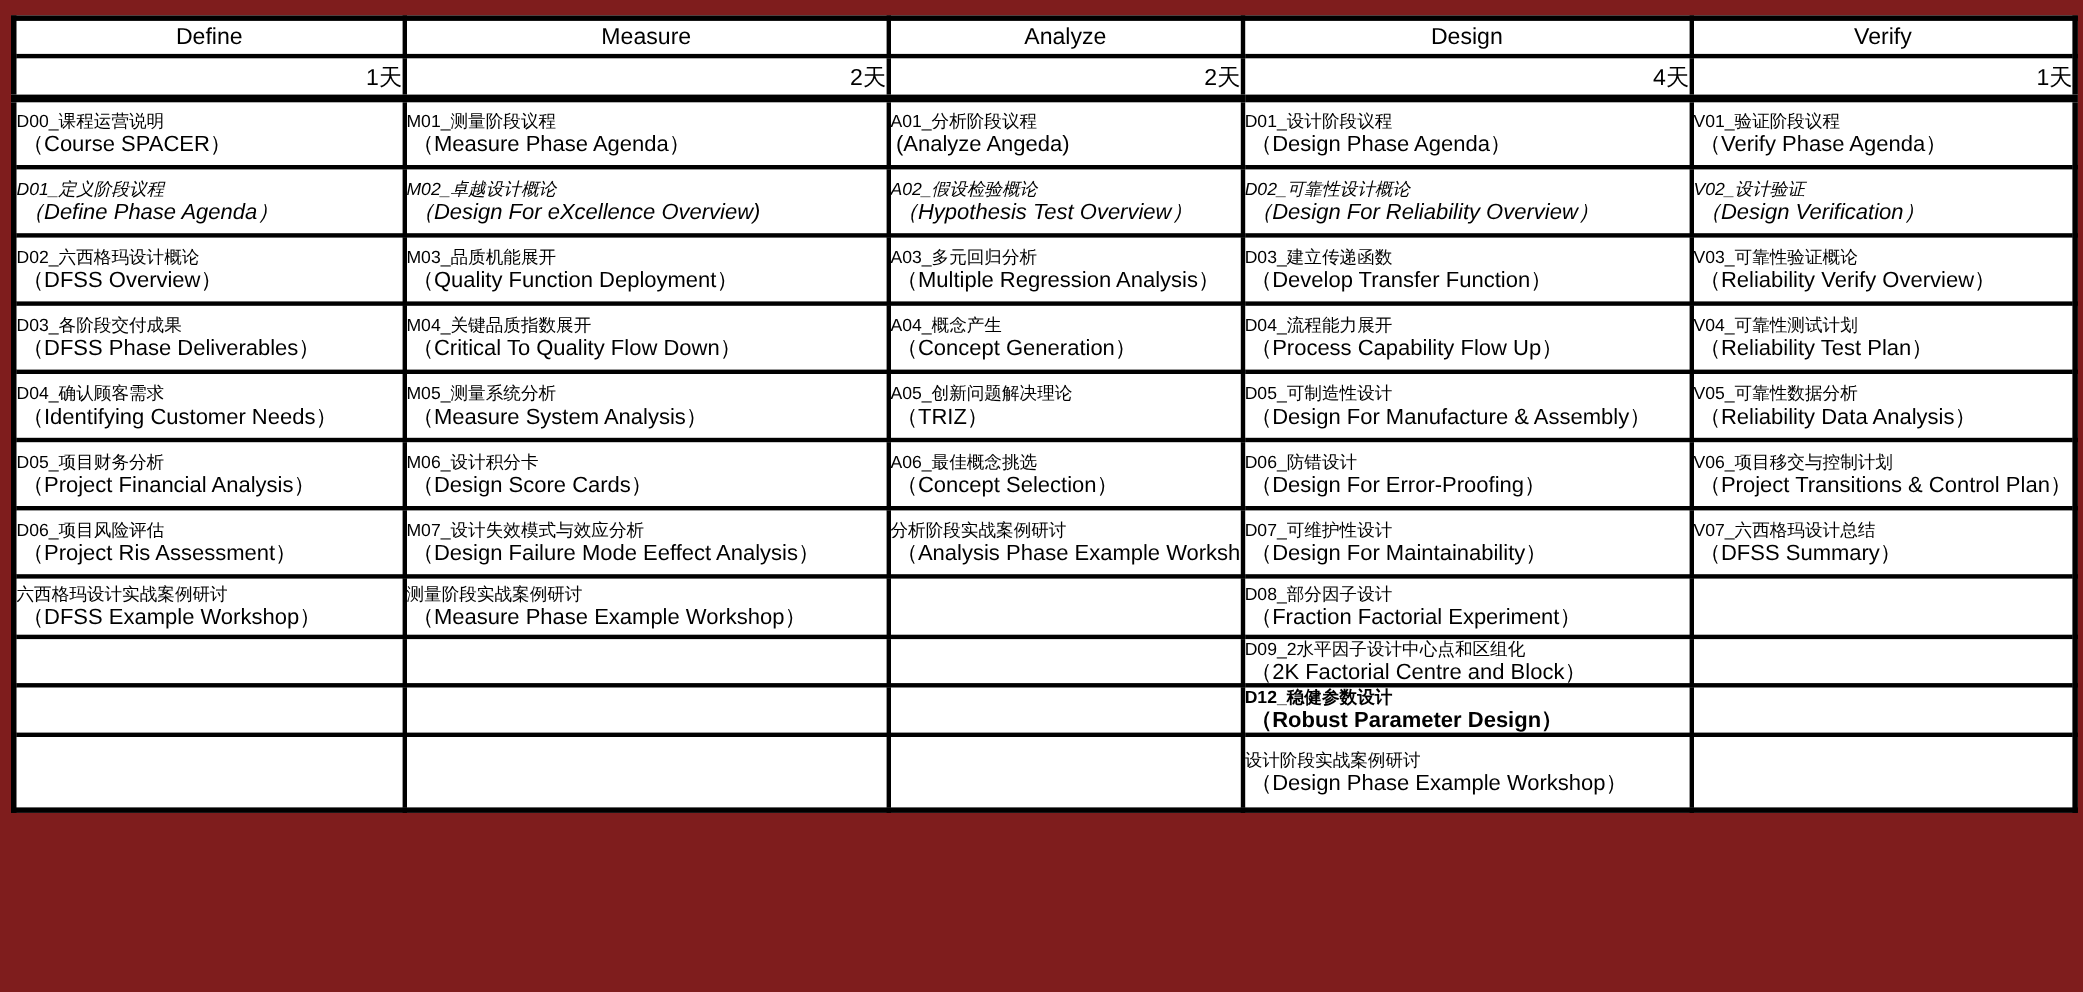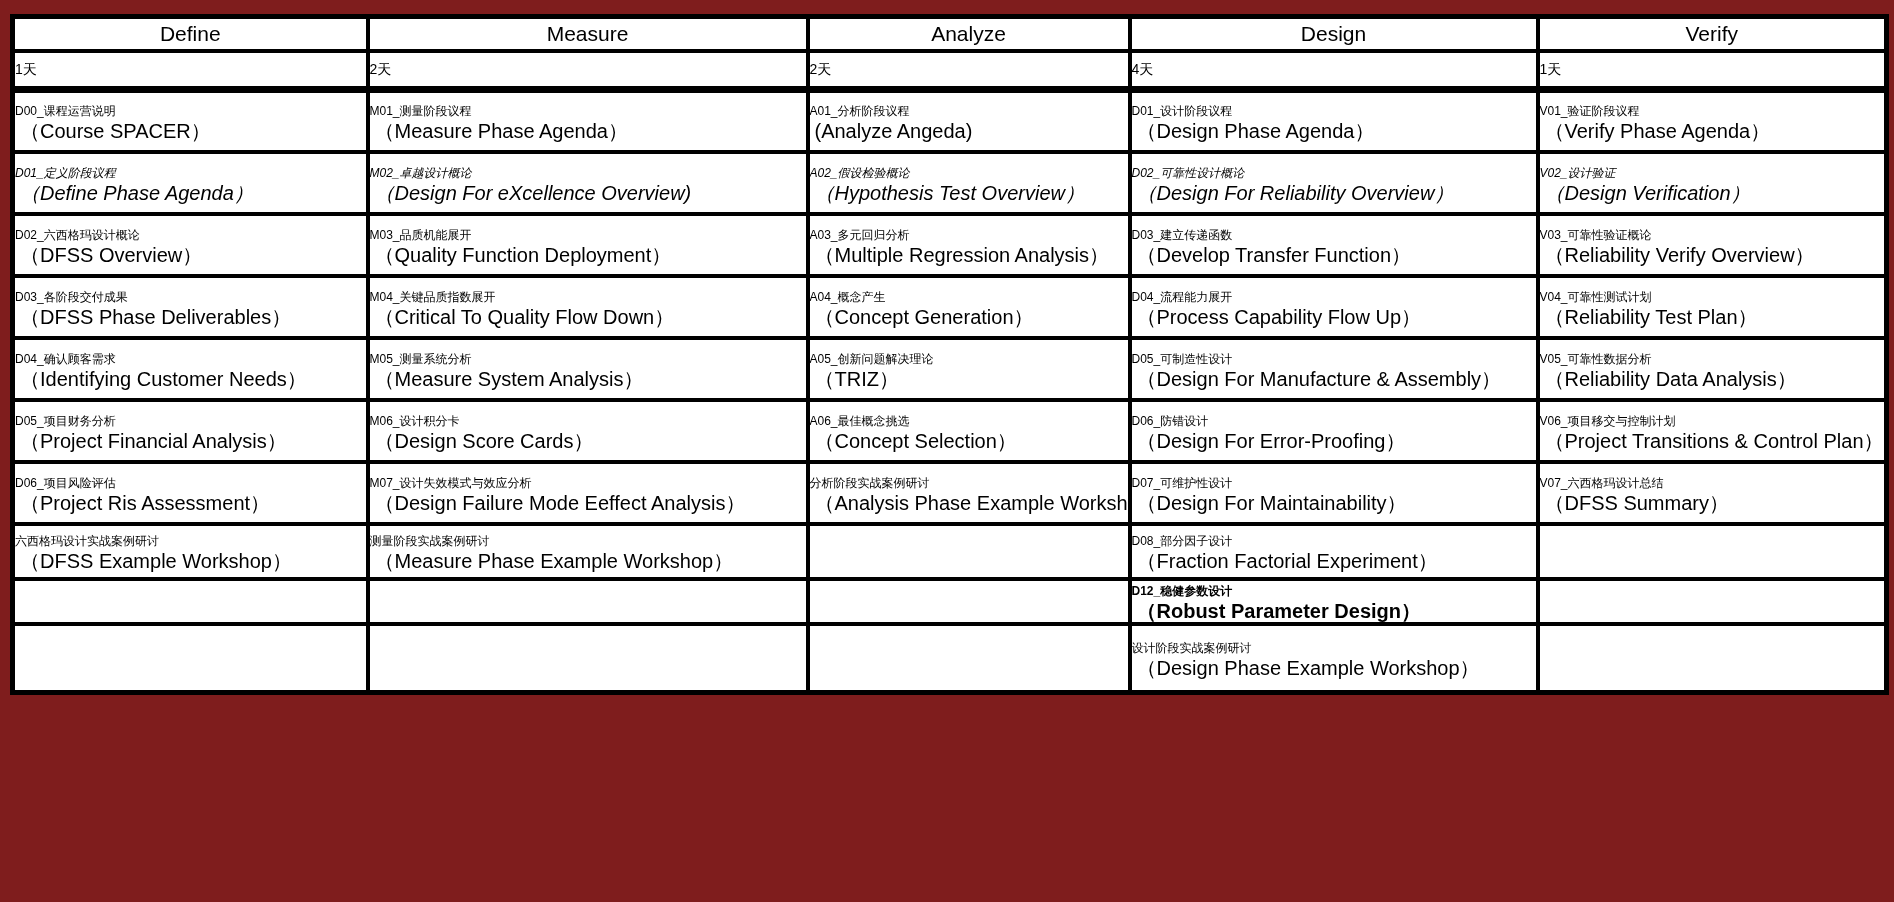--- a/index.html
+++ b/index.html
@@ -35,33 +35,33 @@
   }
   tr.phase-row th {
     height: 30px;
     font-size: 21px;
     font-weight: 400;
     text-align: center;
     vertical-align: middle;
   }
   tr.days-row th {
     height: 33px;
-    font-size: 14px;
+    font-size: 21px;
     font-weight: 400;
-    text-align: left;
+    text-align: right;
     vertical-align: middle;
     border-bottom-width: 7px;
   }
   td.course {
     vertical-align: middle;
     text-align: left;
     padding: 1px 3px;
   }
   .zh {
-    font-size: 12px;
+    font-size: 16px;
     line-height: 20px;
     white-space: nowrap;
   }
   .en {
     font-size: 20px;
     line-height: 20px;
     padding-left: 5px;
     white-space: nowrap;
   }
 </style>
@@ -257,20 +257,30 @@
             <div class="zh">测量阶段实战案例研讨</div>
             <div class="en">（Measure Phase Example Workshop）</div>
           </td>
           <td class="course"></td>
           <td class="course">
             <div class="zh">D08_部分因子设计</div>
             <div class="en">（Fraction Factorial Experiment）</div>
           </td>
           <td class="course"></td>
         </tr>
+        <tr style="height: 43px;">
+          <td class="course"></td>
+          <td class="course"></td>
+          <td class="course"></td>
+          <td class="course">
+            <div class="zh">D09_2水平因子设计中心点和区组化</div>
+            <div class="en">（2K Factorial Centre and Block）</div>
+          </td>
+          <td class="course"></td>
+        </tr>
         <tr style="height: 45px; font-weight: bold;">
           <td class="course"></td>
           <td class="course"></td>
           <td class="course"></td>
           <td class="course">
             <div class="zh">D12_稳健参数设计</div>
             <div class="en">（Robust Parameter Design）</div>
           </td>
           <td class="course"></td>
         </tr>

